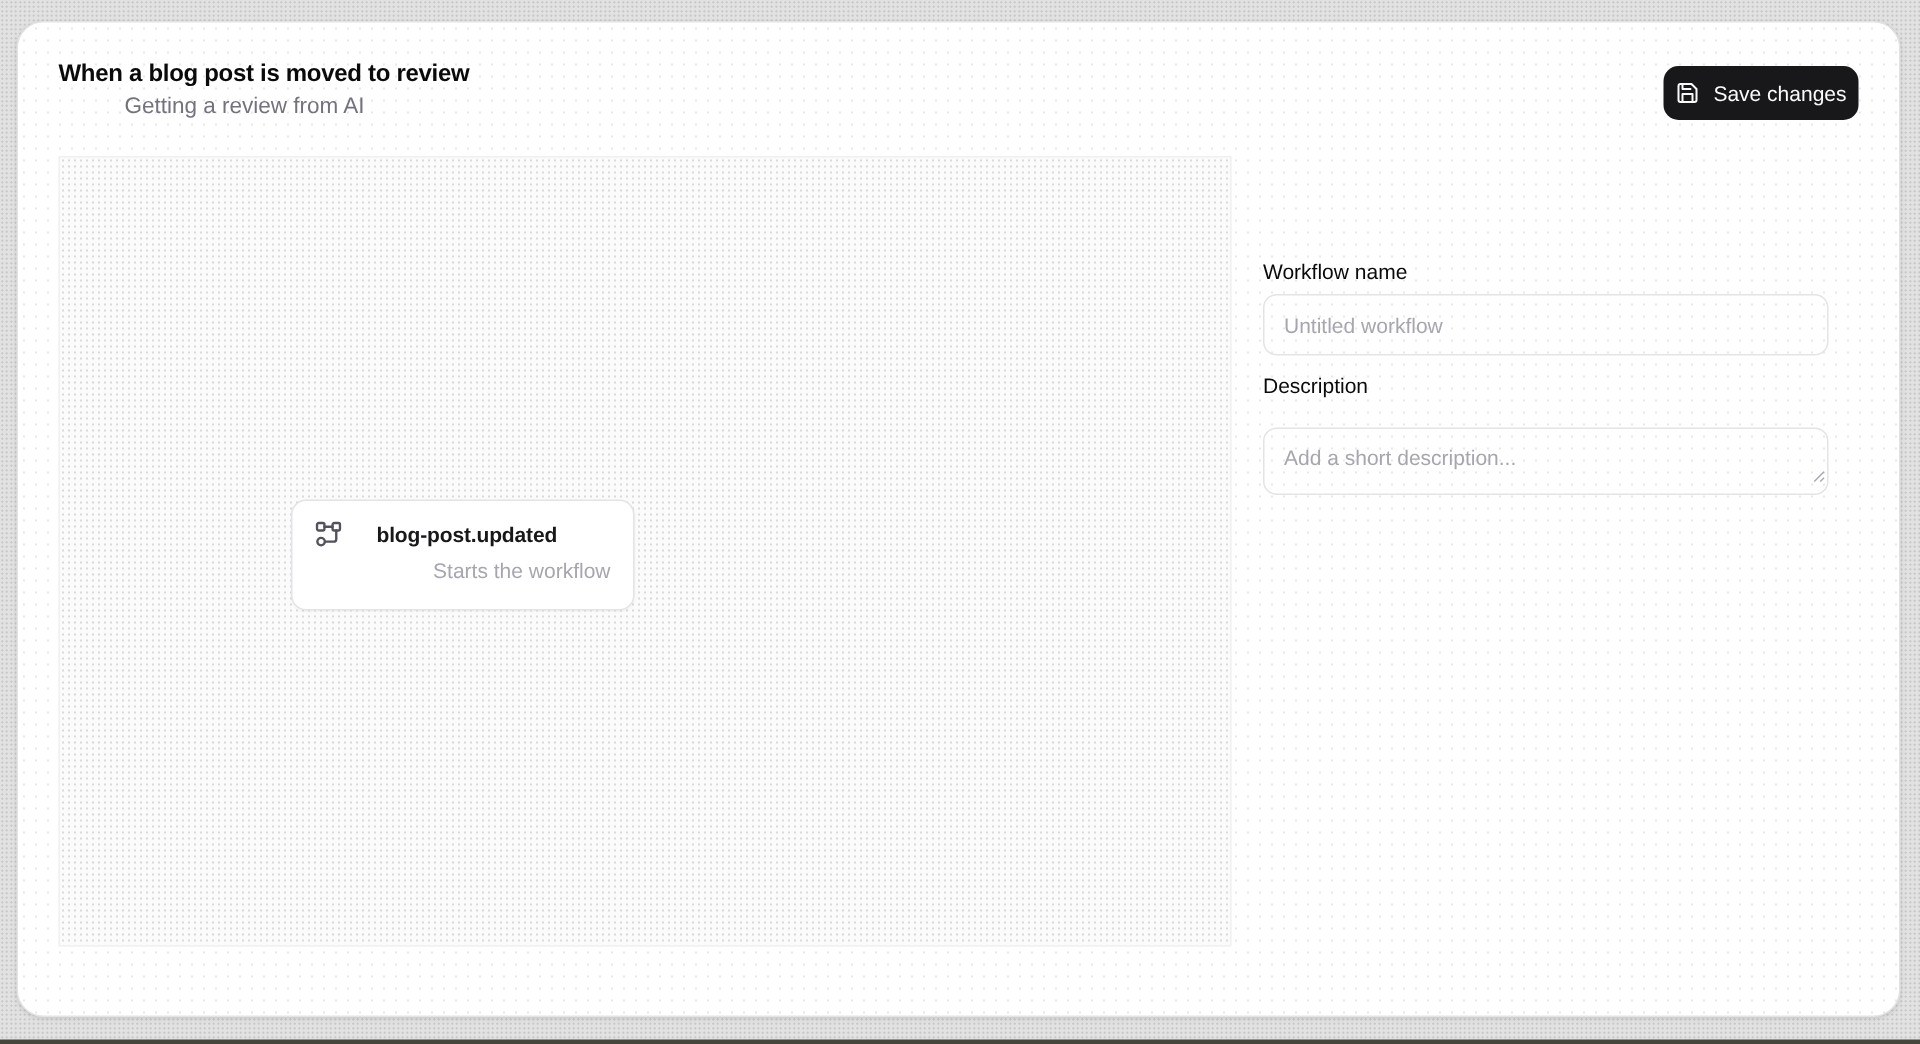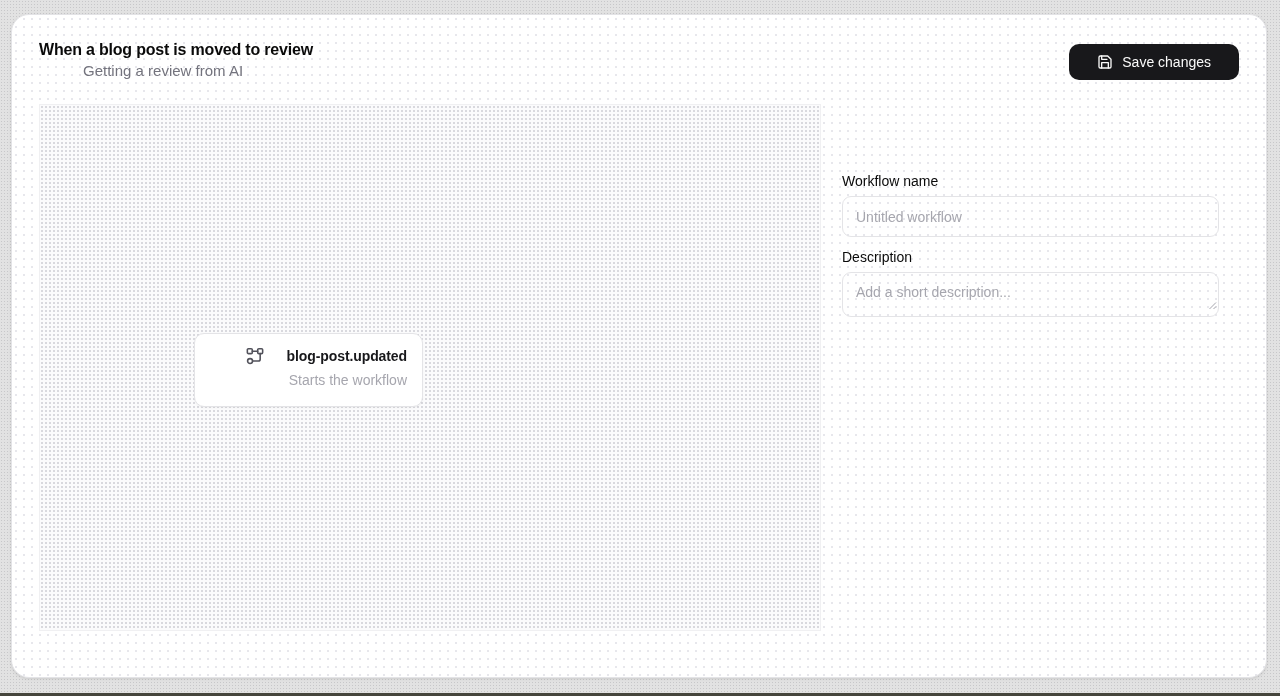--- a/index.html
+++ b/index.html
@@ -30,21 +30,21 @@
     position: absolute; left: 27px; top: 26px;
     font-size: 16px; font-weight: 700; color: #0a0a0a;
     letter-spacing: -0.2px;
   }
   .page-subtitle {
     position: absolute; left: 27px; top: 47px;
     font-size: 15px; color: #73737d; margin-left: 44px;
   }
   .save-btn {
     position: absolute; top: 29px; right: 27px;
-    height: 36px; padding: 0 28px;
+    height: 36px; padding: 0 8px;
     display: inline-flex; align-items: center; gap: 9px;
     background: #18181b; color: #fafafa;
     border: none; border-radius: 10px;
     font-family: "Liberation Sans", sans-serif;
     font-size: 14px; font-weight: 500;
     cursor: pointer;
   }
   .save-btn svg { display: block; }
 
   
@@ -61,21 +61,21 @@
   .node {
     position: absolute; left: 154px; top: 228px;
     width: 229px; height: 74px;
     background: #ffffff;
     border: 1px solid #e4e4e7;
     border-radius: 10px;
     padding: 13px 15px;
     box-shadow: 0 1px 2px rgba(0,0,0,0.04);
     cursor: grab;
   }
-  .node-head { display: flex; align-items: center; gap: 23px; justify-content: flex-end; }
+  .node-head { display: flex; align-items: center; gap: 23px; }
   .node-head svg { display: block; flex: 0 0 auto; }
   .node-title { font-size: 14px; font-weight: 700; color: #18181b; letter-spacing: -0.1px; }
   .node-sub { margin-top: 7px; font-size: 14px; color: #a6a6ae; text-align: right; }
 
   
   .sidebar {
     position: absolute; left: 830px; top: 127px; width: 377px;
   }
   .field-label {
     display: block;
@@ -87,21 +87,21 @@
     width: 100%; height: 41px;
     border: 1px solid #e4e4e7;
     border-radius: 9px;
     background: transparent;
     padding: 0 13px;
     font-family: "Liberation Sans", sans-serif;
     font-size: 14px; color: #18181b;
   }
   .text-input::placeholder { color: #a6a6ae; }
   .field-label + * + .field-label, .desc-label { margin-top: 12px; }
-  .textarea-wrap { position: relative; margin-top: 7px; }
+  .textarea-wrap { position: relative; margin-top: 20px; }
   .text-area {
     display: block;
     width: 100%; height: 45px;
     border: 1px solid #e4e4e7;
     border-radius: 9px;
     background: transparent;
     padding: 11px 13px;
     font-family: "Liberation Sans", sans-serif;
     font-size: 14px; color: #18181b;
     resize: none; overflow: hidden;

